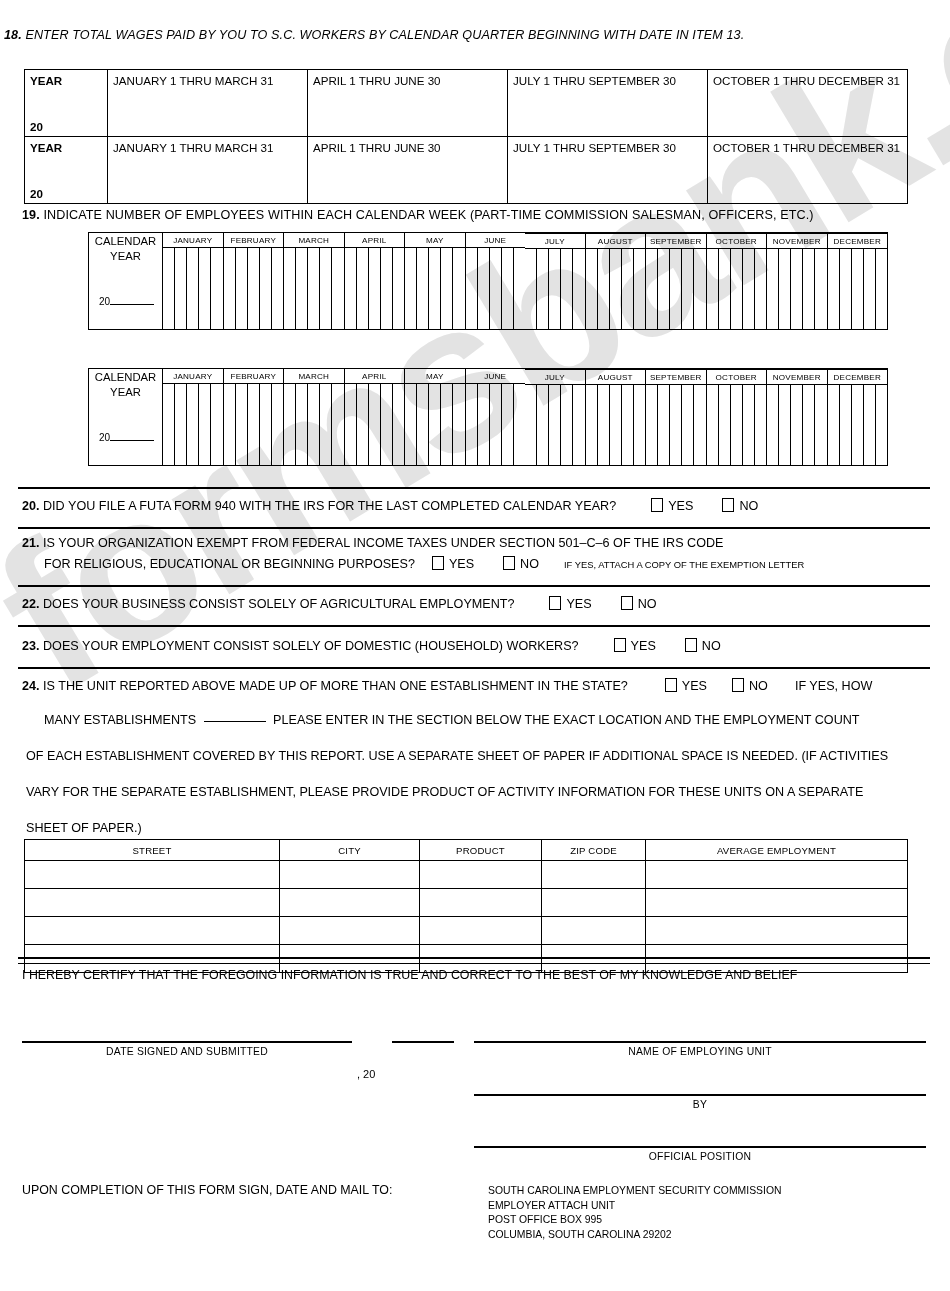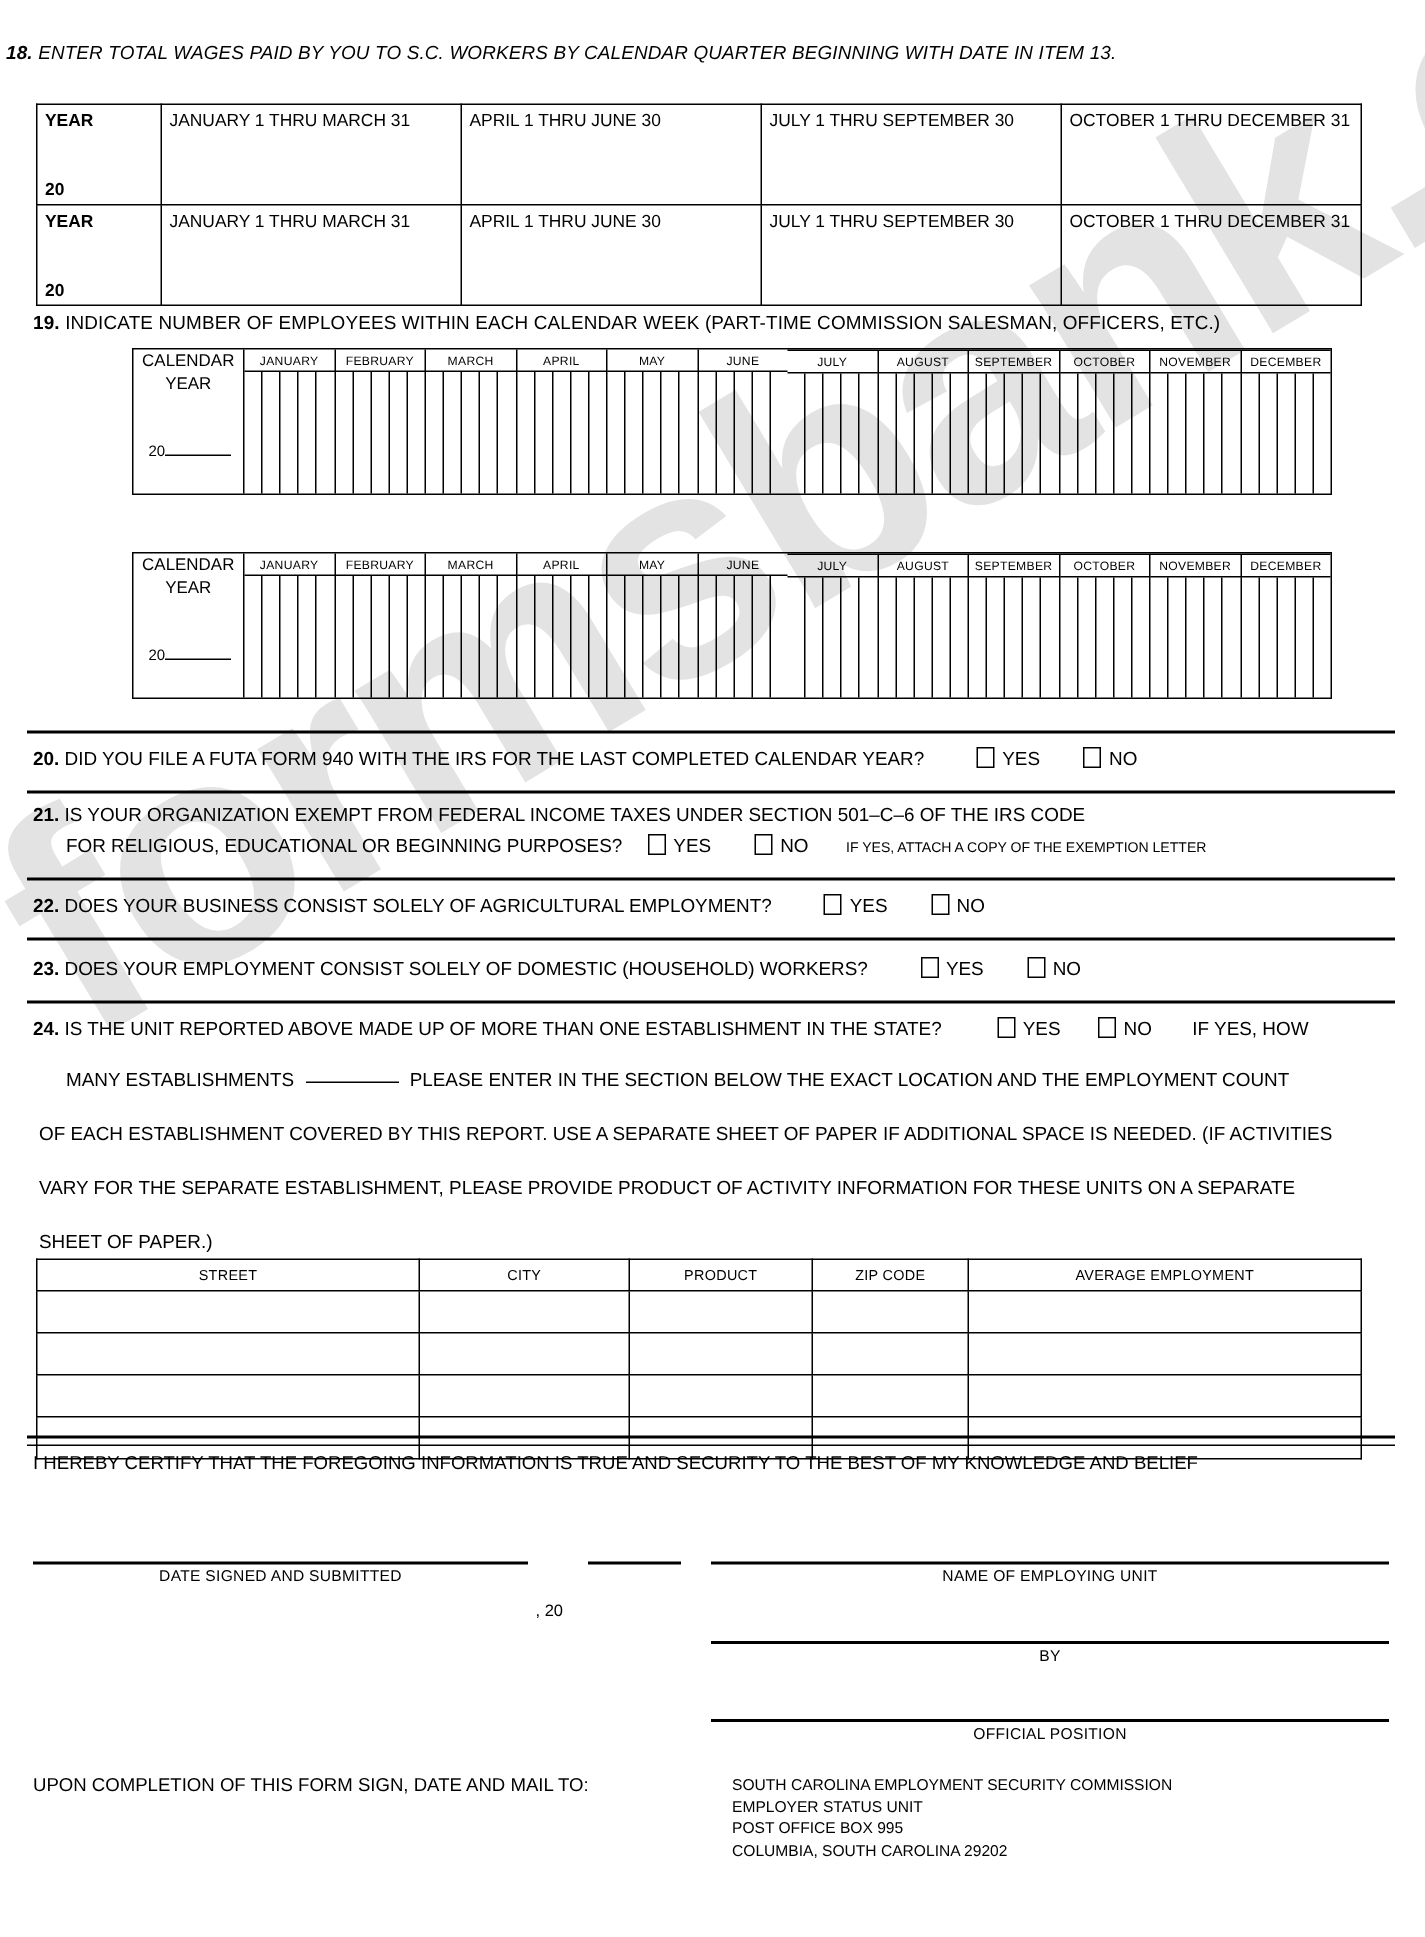--- a/index.html
+++ b/index.html
@@ -634,38 +634,38 @@
             <td></td>
             <td></td>
             <td></td>
             <td></td>
           </tr>
         </tbody>
     </table>
 
     <hr class="rule" style="top:957px;">
     <hr class="rule" style="top:963px;border-top-width:1px;">
-    <div style="position:absolute;left:22px;top:968px;font-size:12.4px;white-space:nowrap;">I HEREBY CERTIFY THAT THE FOREGOING INFORMATION IS TRUE AND SECURITY TO THE BEST OF MY KNOWLEDGE AND BELIEF</div>
+    <div style="position:absolute;left:22px;top:968px;font-size:12.4px;white-space:nowrap;">I HEREBY CERTIFY THAT THE FOREGOING INFORMATION IS TRUE AND CORRECT TO THE BEST OF MY KNOWLEDGE AND BELIEF</div>
 
     <div class="sigline" style="left:22px;top:1041px;width:330px;"></div>
     <div class="siglabel" style="left:22px;top:1046px;width:330px;">DATE SIGNED AND SUBMITTED</div>
     <div class="sig20" style="left:357px;top:1030px;">, 20</div>
     <div class="sigline" style="left:392px;top:1041px;width:62px;"></div>
 
     <div class="sigline" style="left:474px;top:1041px;width:452px;"></div>
     <div class="siglabel" style="left:474px;top:1046px;width:452px;">NAME OF EMPLOYING UNIT</div>
 
     <div class="sigline" style="left:474px;top:1094px;width:452px;"></div>
     <div class="siglabel" style="left:474px;top:1099px;width:452px;">BY</div>
 
     <div class="sigline" style="left:474px;top:1146px;width:452px;"></div>
     <div class="siglabel" style="left:474px;top:1151px;width:452px;">OFFICIAL POSITION</div>
 
     <div class="mailto" style="left:22px;top:1183px;">UPON COMPLETION OF THIS FORM SIGN, DATE AND MAIL TO:</div>
     <div class="maddr" style="left:488px;top:1184px;">
       <div>SOUTH CAROLINA EMPLOYMENT SECURITY COMMISSION</div>
-      <div>EMPLOYER STATUS UNIT</div>
+      <div>EMPLOYER ATTACH UNIT</div>
       <div>POST OFFICE BOX 995</div>
       <div>COLUMBIA, SOUTH CAROLINA 29202</div>
     </div>
 
   </div>
 </div>
 
 </body></html>

